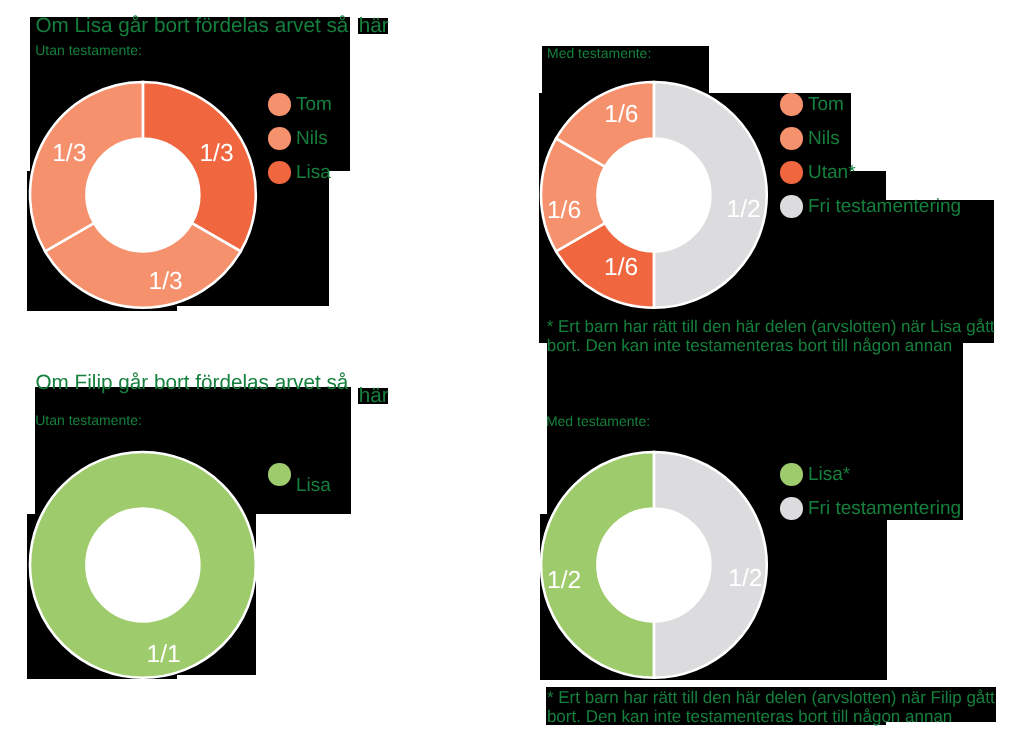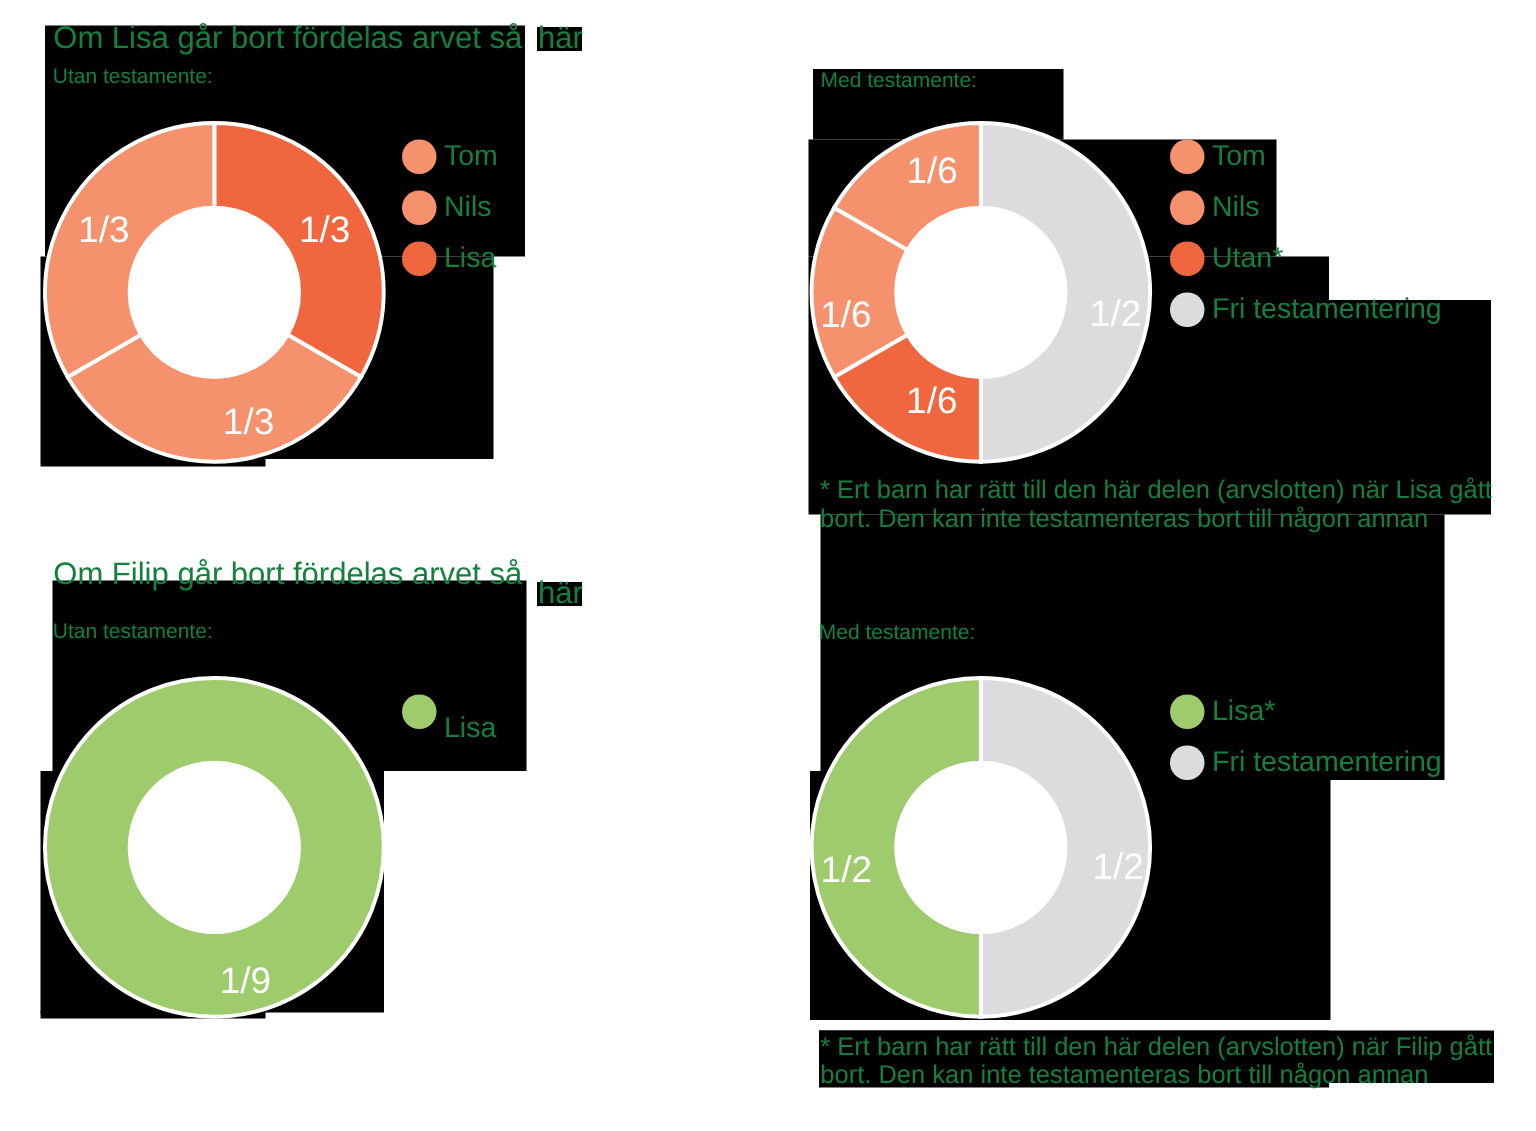--- a/index.html
+++ b/index.html
@@ -95,21 +95,21 @@
 
   <div class="txt t-title" style="left:35.5px;top:373px">Om Filip går bort fördelas arvet så</div>
   <div class="txt t-title" style="left:358.7px;top:385.9px">här</div>
   <div class="txt t-sub" style="left:35.2px;top:413.4px">Utan testamente:</div>
 
   <svg class="chart" width="225.8" height="225.8" viewBox="0 0 225.8 225.8" style="left:29.6px;top:452.1px">
       <path d="M112.9,0 A112.9,112.9 0 1 1 112.9,225.8 A112.9,112.9 0 1 1 112.9,0ZM112.9,56.45 A56.45,56.45 0 1 0 112.9,169.35000000000002 A56.45,56.45 0 1 0 112.9,56.45Z" fill="#9ECB6B" stroke="#ffffff" stroke-width="2.6"></path>
       <circle cx="112.9" cy="112.9" r="56.45" fill="#ffffff"></circle>
     </svg>
 
-  <div class="frac" style="left:138.6px;top:643.4px;width:50px">1/9</div>
+  <div class="frac" style="left:138.6px;top:643.4px;width:50px">1/1</div>
 
   <div>
     <span class="dot" style="left: 268px; top: 463.3px; width: 22.7px; height: 22.7px; background: rgb(158, 203, 107);"></span>
     <span class="txt t-legend" style="left:296px;top:476px">Lisa</span>
   </div>
 </section>
 
 <section>
   <div class="bg" style="left:547px;top:342.6px;width:415.5px;height:177.9px"></div>
   <div class="bg" style="left:539.5px;top:514px;width:347px;height:166px"></div>

